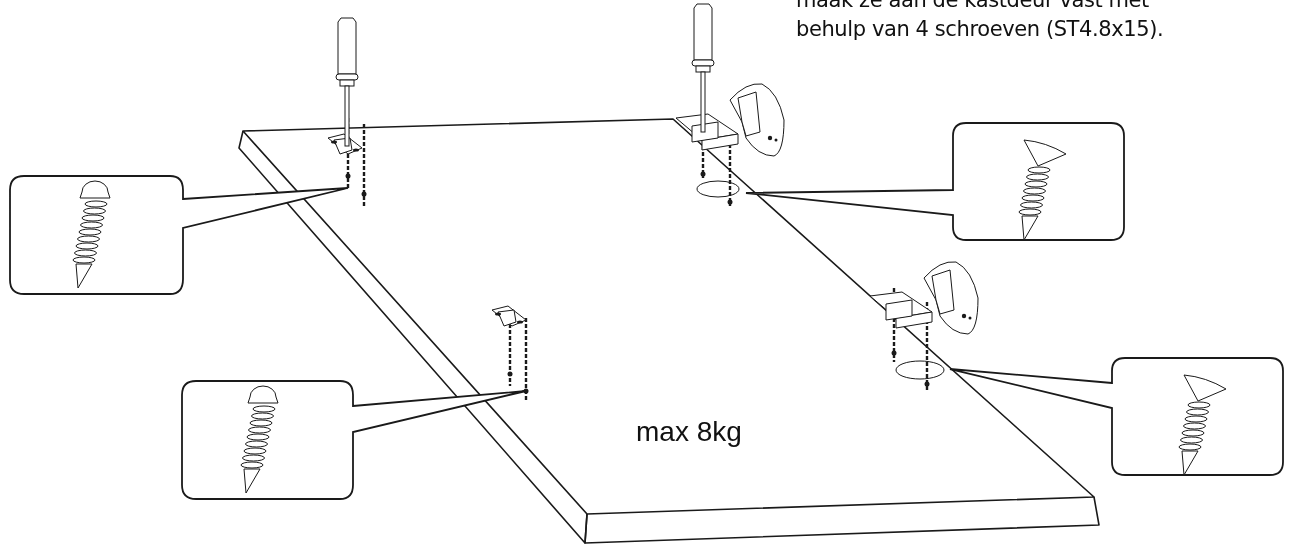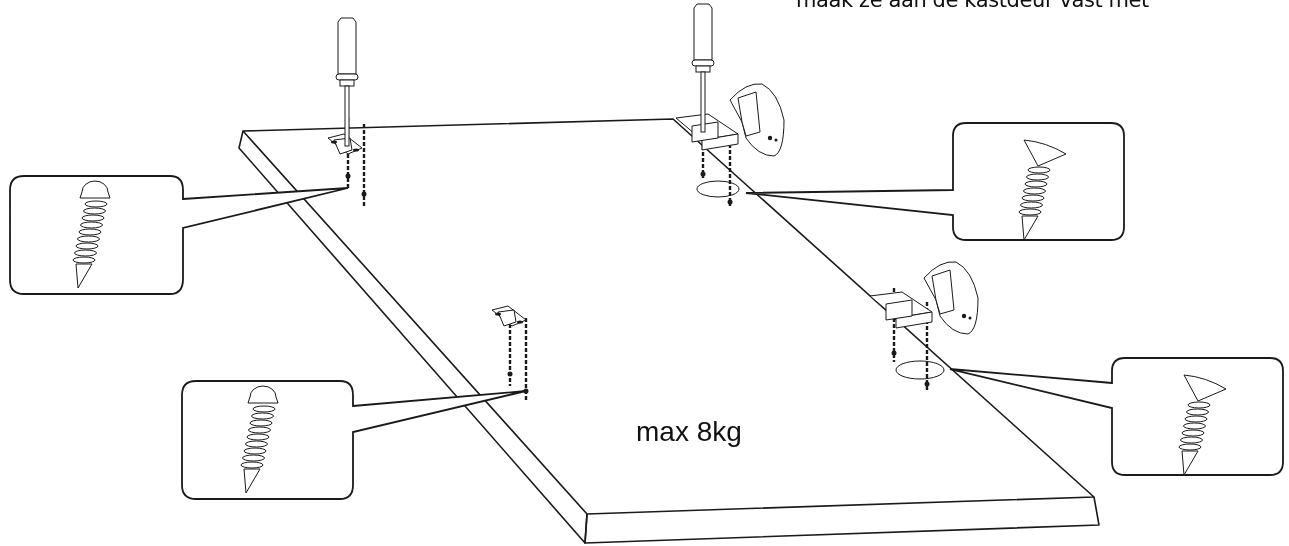--- a/index.html
+++ b/index.html
@@ -145,16 +145,17 @@
       <line class="dash" x1="894" y1="288" x2="894" y2="362"></line>
       <line class="dash" x1="927" y1="302" x2="927" y2="390"></line>
       <use href="#hinge" x="910" y="290"></use>
       <circle cx="894" cy="353" r="2.5" fill="#1a1a1a"></circle>
       <circle cx="927" cy="384" r="2.5" fill="#1a1a1a"></circle>
     </g>
   </svg>
 
   <div class="instr">
     <div>maak ze aan de kastdeur vast met</div>
+    <div>behulp van 4 schroeven (ST4.8x15).</div>
   </div>
 
   <div class="weight">max 8kg</div>
 </div>
 
 </body></html>

